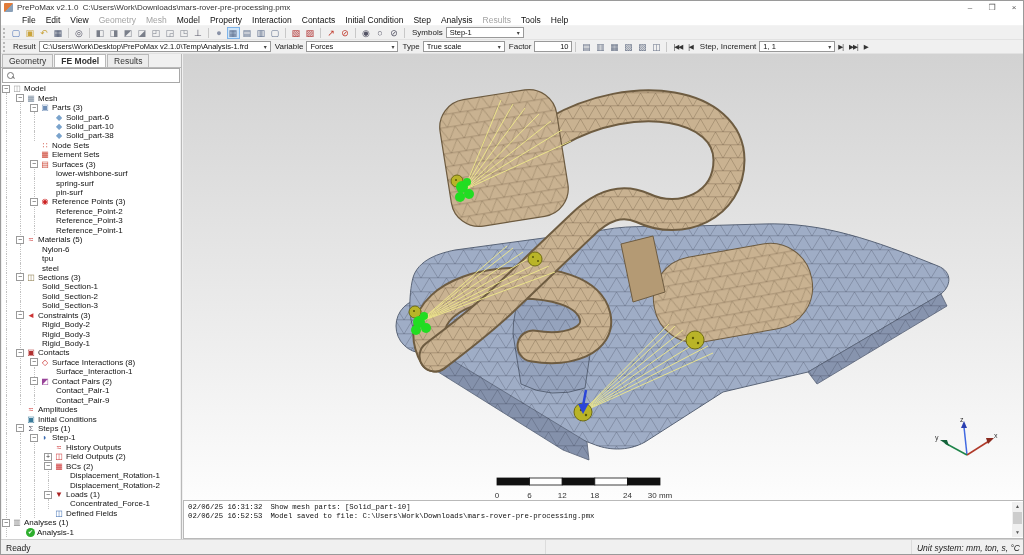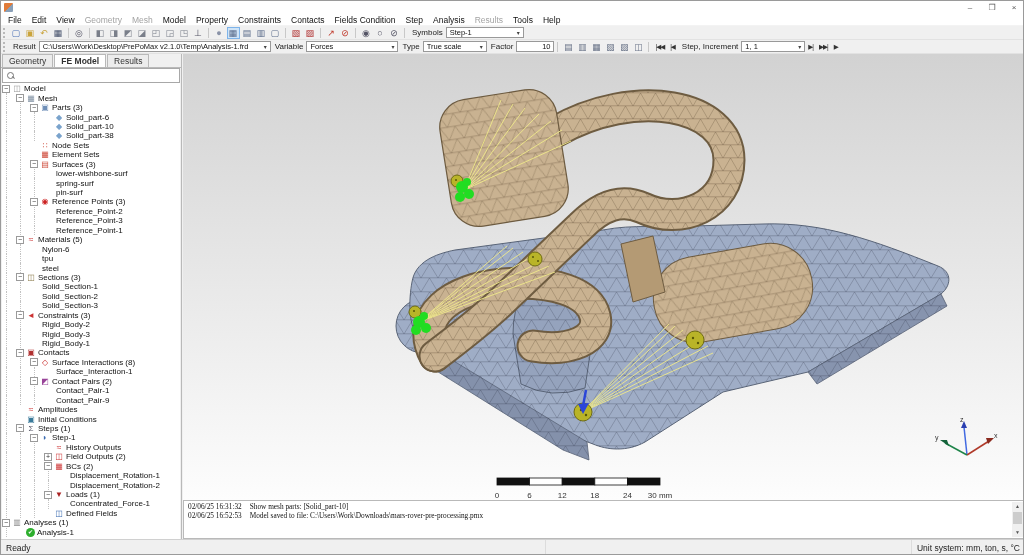--- a/index.html
+++ b/index.html
@@ -9,21 +9,21 @@
     font-family:"Liberation Sans", sans-serif; font-size:9px; color:#111;
     background:#f0f0f0; border:1px solid #9a9a9a;
   }
   
   #titlebar { position:absolute; left:0; top:0; width:1024px; height:13px; background:#fff; display:flex; align-items:center; padding-left:3px; }
   #app-icon { width:9px; height:9px; margin-right:4px; background:linear-gradient(135deg,#e07b39 55%,#8aa0b8 45%); border-radius:1px; }
   #title-text { font-size:8px; color:#333; white-space:nowrap; }
   #win-buttons { margin-left:auto; display:flex; height:13px; }
   .winbtn { width:22px; text-align:center; font-size:8px; color:#555; line-height:13px; }
   
-  #menubar { position:absolute; left:0; top:13px; width:1024px; height:12px; background:#fff; display:flex; align-items:center; padding-left:2px; border-bottom:1px solid #f3f3f3;}
+  #menubar { position:absolute; left:0; top:13px; width:1024px; height:12px; background:#fff; display:flex; align-items:center; padding-left:16px; border-bottom:1px solid #f3f3f3;}
   .menu-item { padding:0 5px; font-size:8.5px; color:#111; line-height:12px; }
   .menu-item.disabled { color:#a3a3a3; }
   
   .toolbar { position:absolute; left:0; width:1024px; background:#f0f0f0; display:flex; align-items:center; border-bottom:1px solid #e2e2e2; }
   #tb1 { top:25px; height:14px; }
   #tb2 { top:39px; height:14px; }
   .grip { width:4px; height:10px; margin:0 2px; border-left:2px dotted #b9b9b9; }
   .tbtn { width:13px; height:12px; display:inline-flex; align-items:center; justify-content:center; font-size:9px; line-height:12px; margin:0 0.5px; border:1px solid transparent; }
   .tbtn.sel { background:#cfe4f7; border:1px solid #7eb4ea; }
   .tsep { width:1px; height:10px; background:#c8c8c8; margin:0 3px; }
@@ -48,57 +48,60 @@
   .guide { width:10px; height:100%; border-left:1px dotted #c2c2c2; margin-left:4px; flex:none; }
   .expander { width:8px; height:8px; border:1px solid #9a9a9a; background:#fff; font-size:7px; line-height:6px; text-align:center; color:#333; flex:none; margin-right:2px; }
   .tspacer { width:10px; flex:none; }
   .ticon { width:10px; text-align:center; font-size:8px; flex:none; }
   .tlabeltxt { font-size:8px; color:#111; padding-left:2px; }
   .badge-check { width:9px; height:9px; border-radius:50%; background:#2eaf2e; color:#fff; font-size:6px; line-height:9px; text-align:center; flex:none; }
   
   #viewport { position:absolute; left:182px; top:53px; width:842px; height:446px; background:linear-gradient(180deg, var(--viewport-top) 0%, var(--viewport-bottom) 100%); }
   
   #log { position:absolute; left:182px; top:499px; width:842px; height:39px; background:#fff; border:1px solid #b9b9b9; padding:2px 0 0 4px; }
-  .logline { font-family:Liberation Serif, serif; font-size:7.3px; line-height:8.6px; color:#111; white-space:nowrap; }
+  .logline { font-family:Liberation Mono, monospace; font-size:7.3px; line-height:8.6px; color:#111; white-space:nowrap; }
   .logtime { margin-right:8px; }
   #log-scrollbar { position:absolute; right:1px; top:1px; bottom:1px; width:11px; background:#f0f0f0; display:flex; flex-direction:column; align-items:center; }
   #log-scrollbar .arr { font-size:5px; color:#555; height:9px; line-height:9px; }
   #log-thumb { width:9px; height:12px; background:#cdcdcd; margin-top:1px; }
   #log-scrollbar .arr.down { margin-top:auto; }
   
   #statusbar { position:absolute; left:0; top:538px; width:1024px; height:17px; background:#f0f0f0; border-top:1px solid #d0d0d0; display:flex; align-items:center; font-size:8.5px; color:#222; }
   #status-ready { width:545px; padding-left:5px; border-right:1px solid #dcdcdc; height:100%; display:flex; align-items:center; }
   #status-mid { flex:1; height:100%; border-right:1px solid #dcdcdc; }
-  #status-units { padding:0 5px; white-space:nowrap; }
+  #status-units { padding:0 5px; white-space:nowrap;font-style:italic; }
 </style>
 </head>
 <body>
 
 <div id="app">
 
   <div id="titlebar">
     <div id="app-icon"></div>
+    <span id="title-text">
+      <span>PrePoMax v2.1.0</span>&nbsp;&nbsp;<span>C:\Users\Work\Downloads\mars-rover-pre-processing.pmx</span>
+    </span>
     <div id="win-buttons">
         <span class="winbtn">–</span>
         <span class="winbtn">❒</span>
         <span class="winbtn">×</span>
       </div>
   </div>
 
   <div id="menubar">
       <span class="menu-item">File</span>
       <span class="menu-item">Edit</span>
       <span class="menu-item">View</span>
       <span class="menu-item disabled">Geometry</span>
       <span class="menu-item disabled">Mesh</span>
       <span class="menu-item">Model</span>
       <span class="menu-item">Property</span>
-      <span class="menu-item">Constraints</span>
+      <span class="menu-item">Interaction</span>
       <span class="menu-item">Contacts</span>
-      <span class="menu-item">Fields Condition</span>
+      <span class="menu-item">Initial Condition</span>
       <span class="menu-item">Step</span>
       <span class="menu-item">Analysis</span>
       <span class="menu-item disabled">Results</span>
       <span class="menu-item">Tools</span>
       <span class="menu-item">Help</span>
     </div>
 
   <div id="tb1" class="toolbar">
     <span class="grip"></span>
     <div id="tb1icons">
@@ -148,42 +151,42 @@
     <div class="combo" style="width:232px">
       <span class="cval">C:\Users\Work\Desktop\PrePoMax v2.1.0\Temp\Analysis-1.frd</span>
       <span class="carr">▾</span>
     </div>
     <span class="tlabel">Variable</span>
     <div class="combo" style="width:92px">
       <span class="cval">Forces</span>
       <span class="carr">▾</span>
     </div>
     <span class="tlabel">Type</span>
-    <div class="combo" style="width:64px">
+    <div class="combo" style="width:82px">
       <span class="cval">True scale</span>
       <span class="carr">▾</span>
     </div>
     <span class="tlabel">Factor</span>
     <span class="tinput" style="width:38px">10</span>
     <span class="tsep"></span>
     <div id="resicons">
         <span class="tbtn" style="color: rgb(106, 116, 136);">▤</span>
         <span class="tbtn" style="color: rgb(106, 116, 136);">▥</span>
         <span class="tbtn" style="color: rgb(106, 116, 136);">▦</span>
         <span class="tbtn" style="color: rgb(106, 116, 136);">▧</span>
         <span class="tbtn" style="color: rgb(106, 116, 136);">▨</span>
         <span class="tbtn" style="color: rgb(106, 116, 136);">◫</span>
       </div>
     <span class="tsep"></span>
     <div id="playicons1">
         <span class="pbtn">|◀◀</span>
         <span class="pbtn">|◀</span>
       </div>
     <span class="tlabel">Step, Increment</span>
-    <div class="combo" style="width:64px">
+    <div class="combo" style="width:76px">
       <span class="cval">1, 1</span>
       <span class="carr">▾</span>
     </div>
     <div id="playicons2">
         <span class="pbtn">▶|</span>
         <span class="pbtn">▶▶|</span>
         <span class="pbtn">▶</span>
       </div>
   </div>
 

